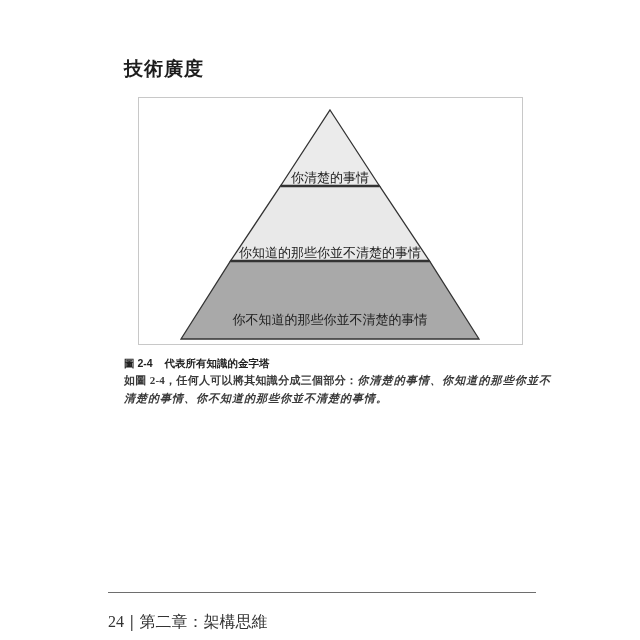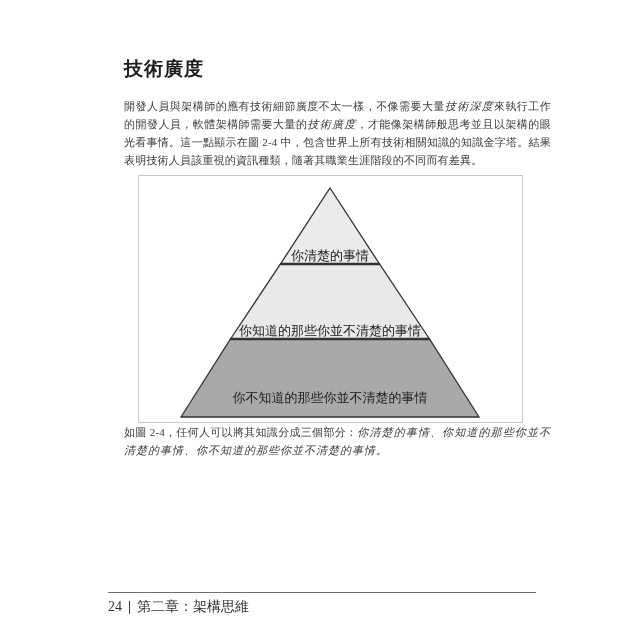--- a/index.html
+++ b/index.html
@@ -52,62 +52,62 @@
     fill: #222222;
   }
   .caption {
     margin-top: 12px;
     font-family: "Liberation Sans", sans-serif;
     font-size: 10.5px;
     font-weight: bold;
     color: #222222;
   }
   .caption .cap-text { margin-left: 12px; }
-  .para2 { margin-top: 17px; }
+  .para2 { margin-top: 17px; font-weight: bold; }
   .para3 { margin-top: 14px; }
   .footer {
     position: absolute;
     left: 108px; top: 592px;
     width: 428px;
     border-top: 1px solid #6e6e6e;
-    padding-top: 5px;
-    font-size: 14px;
+    padding-top: 19px;
+    font-size: 16px;
     color: #333333;
   }
   .footer .sep {
     font-weight: bold;
     padding: 0 6px;
   }
 </style>
 </head>
 <body>
 
 <div class="content">
 
   <h1 class="page-title">技術廣度</h1>
 
-  <p class="body-para"><span>開發人員與架構師的應有技術細節廣度不太一樣，不像需要大量</span><span class="em">技術深度</span><span>來執行工作的開發人員，軟體架構師需要大量的</span><span class="em">技術廣度</span><span>，才能像架構師般思考並且以架構的眼光看事情。這一點顯示在圖 2-4 中，包含世界上所有技術相關知識的知識金字塔。結果表明技術人員該重視的資訊種類，隨著其職業生涯階段的不同而有差異。</span></p>
 
   <div class="figure-box">
     <svg width="383" height="246" viewBox="0 0 383 246">
 
       <polygon points="191,12 240.5,88 141.5,88" stroke="#333333" stroke-width="1.3" fill="#ebebeb"></polygon>
 
       <polygon points="141.5,88 240.5,88 290.5,163 91.5,163" stroke="#333333" stroke-width="1.3" fill="#e9e9e9"></polygon>
 
       <polygon points="91.5,163 290.5,163 340,241 42,241" stroke="#333333" stroke-width="1.3" fill="#a9a9a9"></polygon>
 
       <line x1="141.5" y1="88" x2="240.5" y2="88" stroke="#333333" stroke-width="2.4"></line>
       <line x1="91.5" y1="163" x2="290.5" y2="163" stroke="#333333" stroke-width="2.4"></line>
 
       <text class="pyr-label" x="191" y="84" text-anchor="middle">你清楚的事情</text>
       <text class="pyr-label" x="191" y="159" text-anchor="middle">你知道的那些你並不清楚的事情</text>
       <text class="pyr-label" x="191" y="226" text-anchor="middle">你不知道的那些你並不清楚的事情</text>
     </svg>
   </div>
 
+  <div class="caption"><span>圖 2-4</span><span class="cap-text">代表所有知識的金字塔</span></div>
 
   <p class="body-para para2"><span>如圖 2-4，任何人可以將其知識分成三個部分：</span><span class="em">你清楚的事情、你知道的那些你並不清楚的事情、你不知道的那些你並不清楚的事情。</span></p>
 
 
 </div>
 
 <div class="footer"><span>24</span><span class="sep">|</span><span>第二章：架構思維</span></div>
 
 </body></html>

